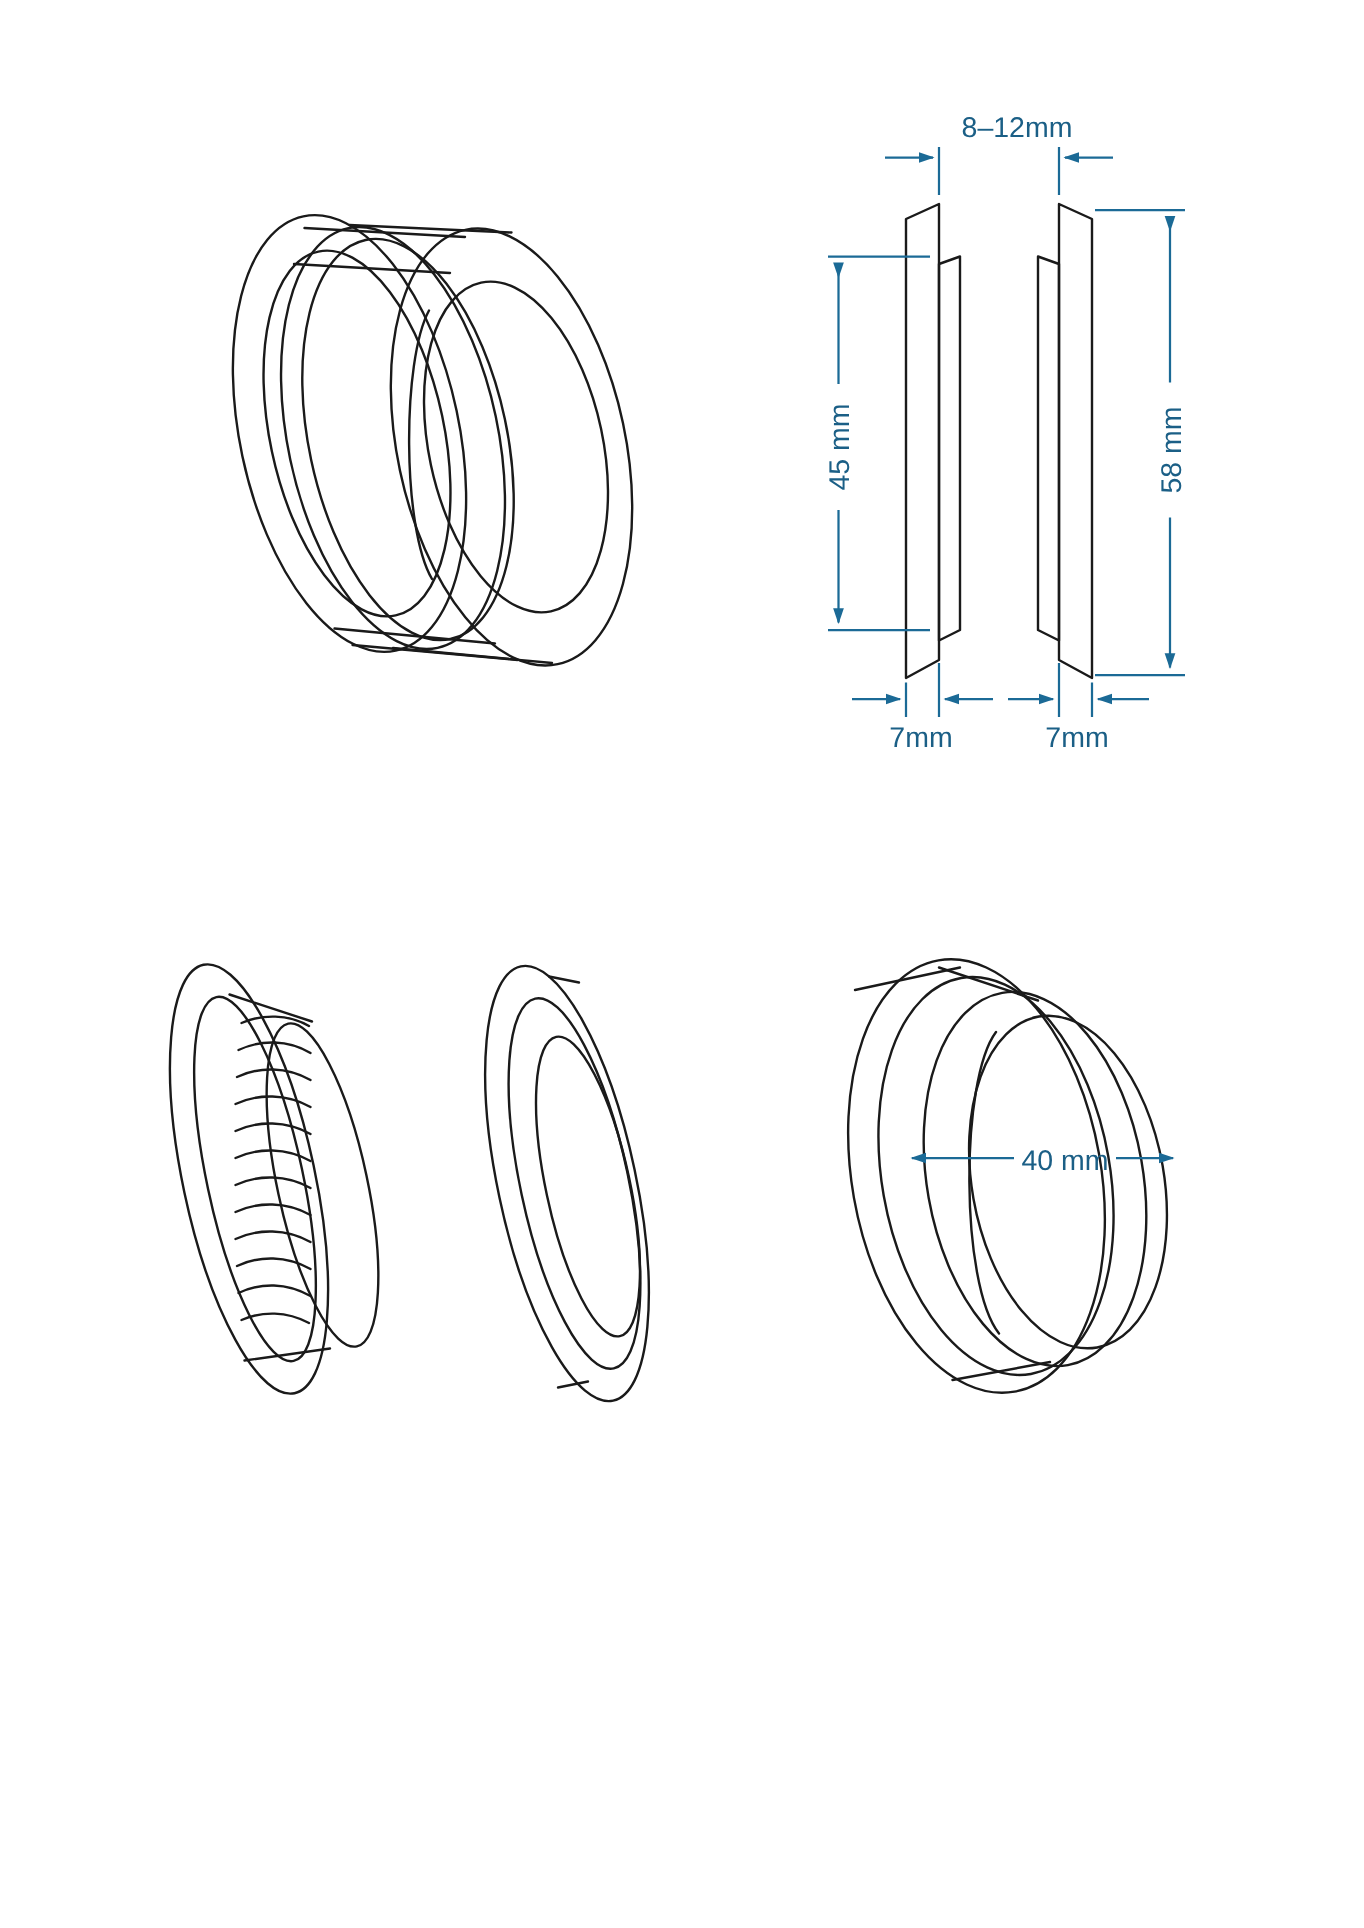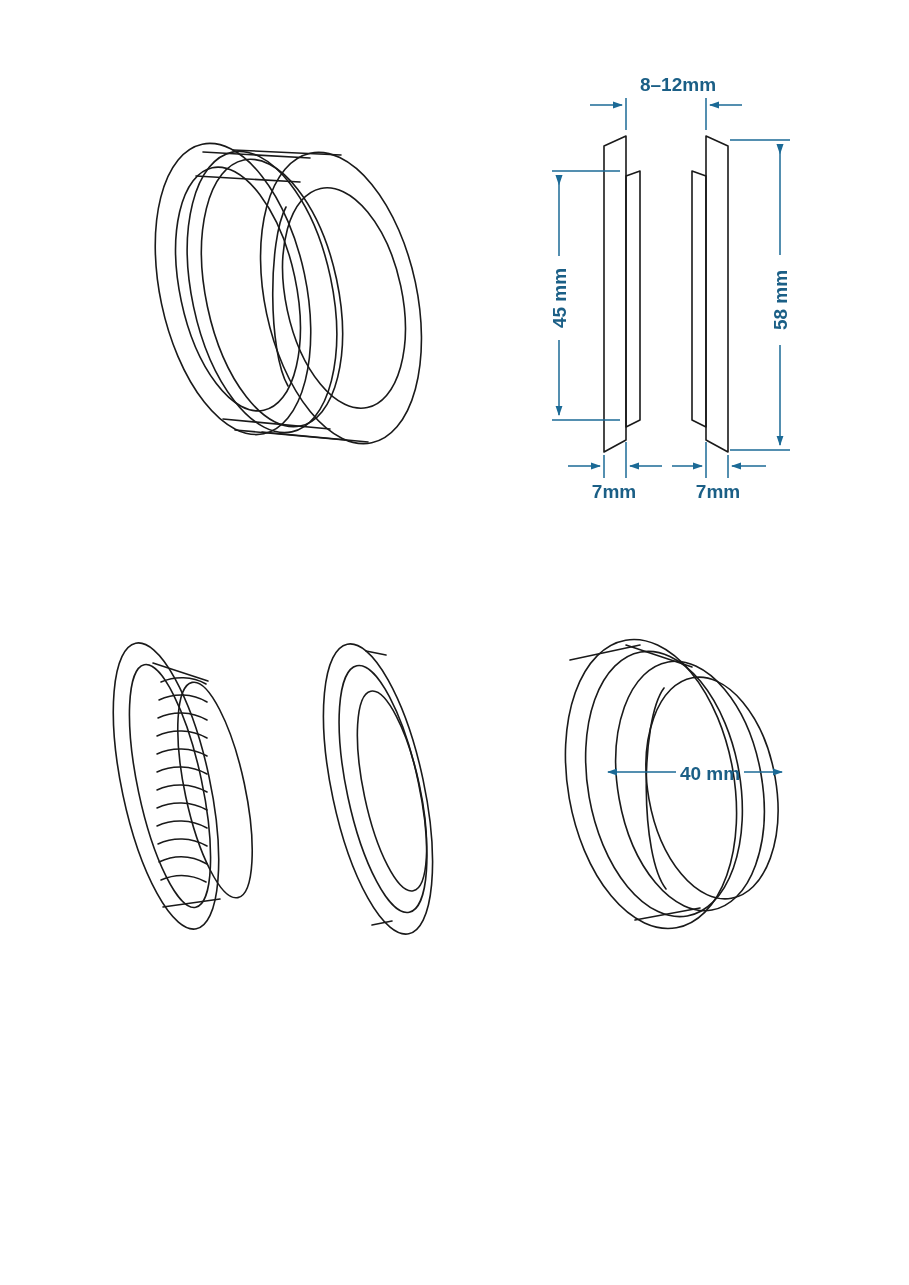--- a/index.html
+++ b/index.html
@@ -11,21 +11,20 @@
     width: 909px;
     height: 1285px;
     font-family: "Liberation Sans", sans-serif;
     overflow: hidden;
   }
   #sheet {
     position: relative;
     width: 909px;
     height: 1285px;
     background: #ffffff;
-    font-weight: bold;
   }
   #drawing {
     position: absolute;
     left: 0;
     top: 0;
     width: 909px;
     height: 1285px;
   }
   .dim-label {
     font-family: "Liberation Sans", sans-serif;

